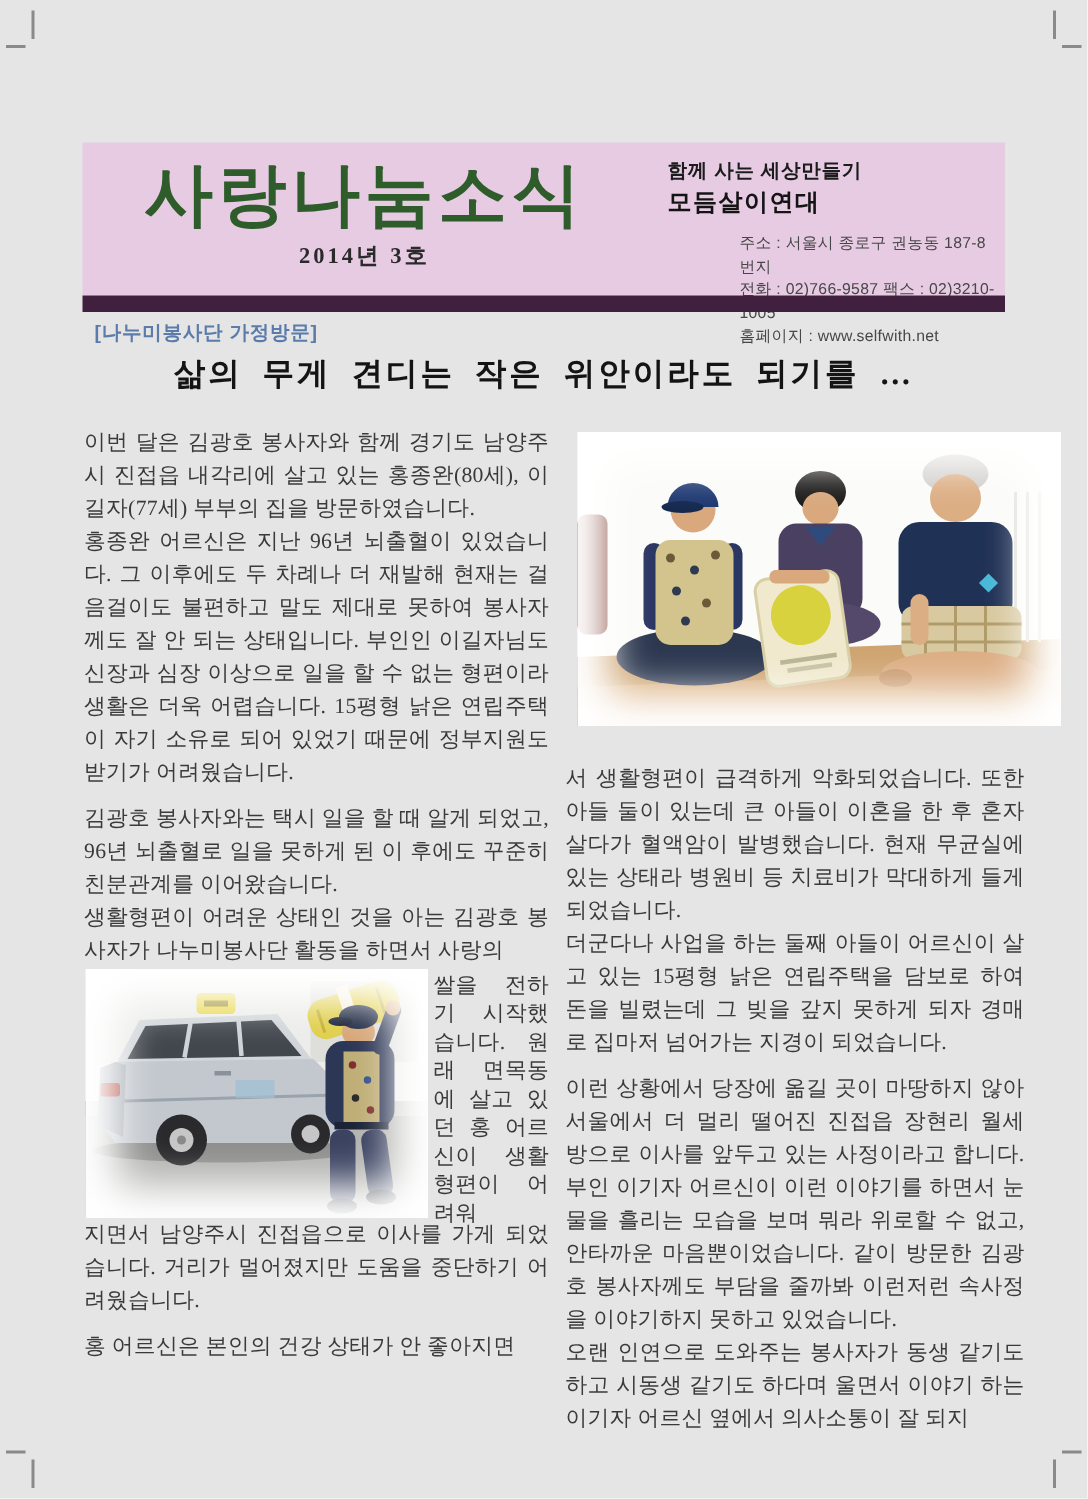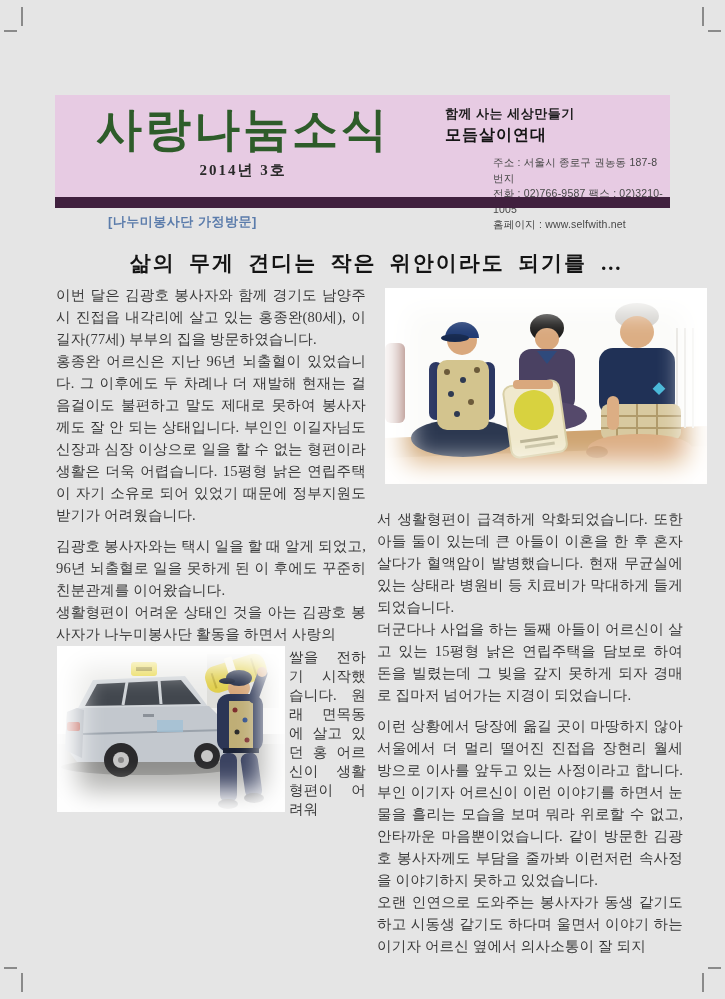--- a/index.html
+++ b/index.html
@@ -25,24 +25,24 @@
   .org-block { position:absolute; left:390px; top:10px; width:220px;
     font-family:"Liberation Sans","DejaVu Sans",sans-serif; }
   .org-tagline { font-weight:700; font-size:13px; color:#1c1c1c; letter-spacing:.5px; }
   .org-name   { font-weight:900; font-size:16px; color:#141414; letter-spacing:1px; margin-top:2px; }
   .org-line   { font-size:10.5px; color:#474747; line-height:15.5px; letter-spacing:.2px;margin-left:48px; }
   .org-lines  { margin-top:9px; }
   
   .section-label {
     position:absolute; left:63px; top:213px;
     font-family:"Liberation Sans","DejaVu Sans",sans-serif;
-    font-weight:700; font-size:13px; color:#5b7cab; letter-spacing:.5px;margin-left:45px;
+    font-weight:700; font-size:13px; color:#5b7cab; letter-spacing:.5px;
   }
   .headline {
-    position:absolute; left:55px; top:235px; width:615px; margin:14px; text-align:center;
+    position:absolute; left:55px; top:235px; width:615px; margin:0; text-align:center;
     font-weight:800; font-size:21px; color:#141414; letter-spacing:2px; word-spacing:6px;
   }
   
   .body-text { position:absolute; font-size:14.5px; line-height:22px; text-align:justify;
     color:#3a3a3a; letter-spacing:.2px; }
   .body-text p { margin:0; }
   .body-text p.gap { margin-top:9px; }
   .lcol-a { left:56px;  top:284px; width:310px; }
   .lcol-b { left:289px; top:648px; width:77px; line-height:19px; }
   .lcol-c { left:56px;  top:812px; width:310px; }
@@ -150,20 +150,24 @@
       </g>
       <rect width="228" height="166" fill="none"></rect>
     </svg>
     <span class="vignette"></span>
   </figure>
 
   <div class="body-text lcol-b">
     <p>쌀을 전하기 시작했습니다. 원래 면목동에 살고 있던 홍 어르신이 생활 형편이 어려워</p>
   </div>
 
+  <div class="body-text lcol-c">
+    <p>지면서 남양주시 진접읍으로 이사를 가게 되었습니다. 거리가 멀어졌지만 도움을 중단하기 어려웠습니다.</p>
+    <p class="gap">홍 어르신은 본인의 건강 상태가 안 좋아지면</p>
+  </div>
 
   <figure class="photo photo-family" style="margin:0">
     <svg width="322" height="196" viewBox="0 0 322 196">
       <rect width="322" height="196" fill="#fbfbf9"></rect>
       <polygon points="0,150 322,138 322,196 0,196" fill="#cfa471"></polygon>
       <polygon points="0,170 322,158 322,196 0,196" fill="#dbb283"></polygon>
       <g stroke="#e3e1dc" stroke-width="2">
         <line x1="292" y1="40" x2="292" y2="140"></line>
         <line x1="300" y1="40" x2="300" y2="140"></line>
         <line x1="308" y1="40" x2="308" y2="140"></line>

